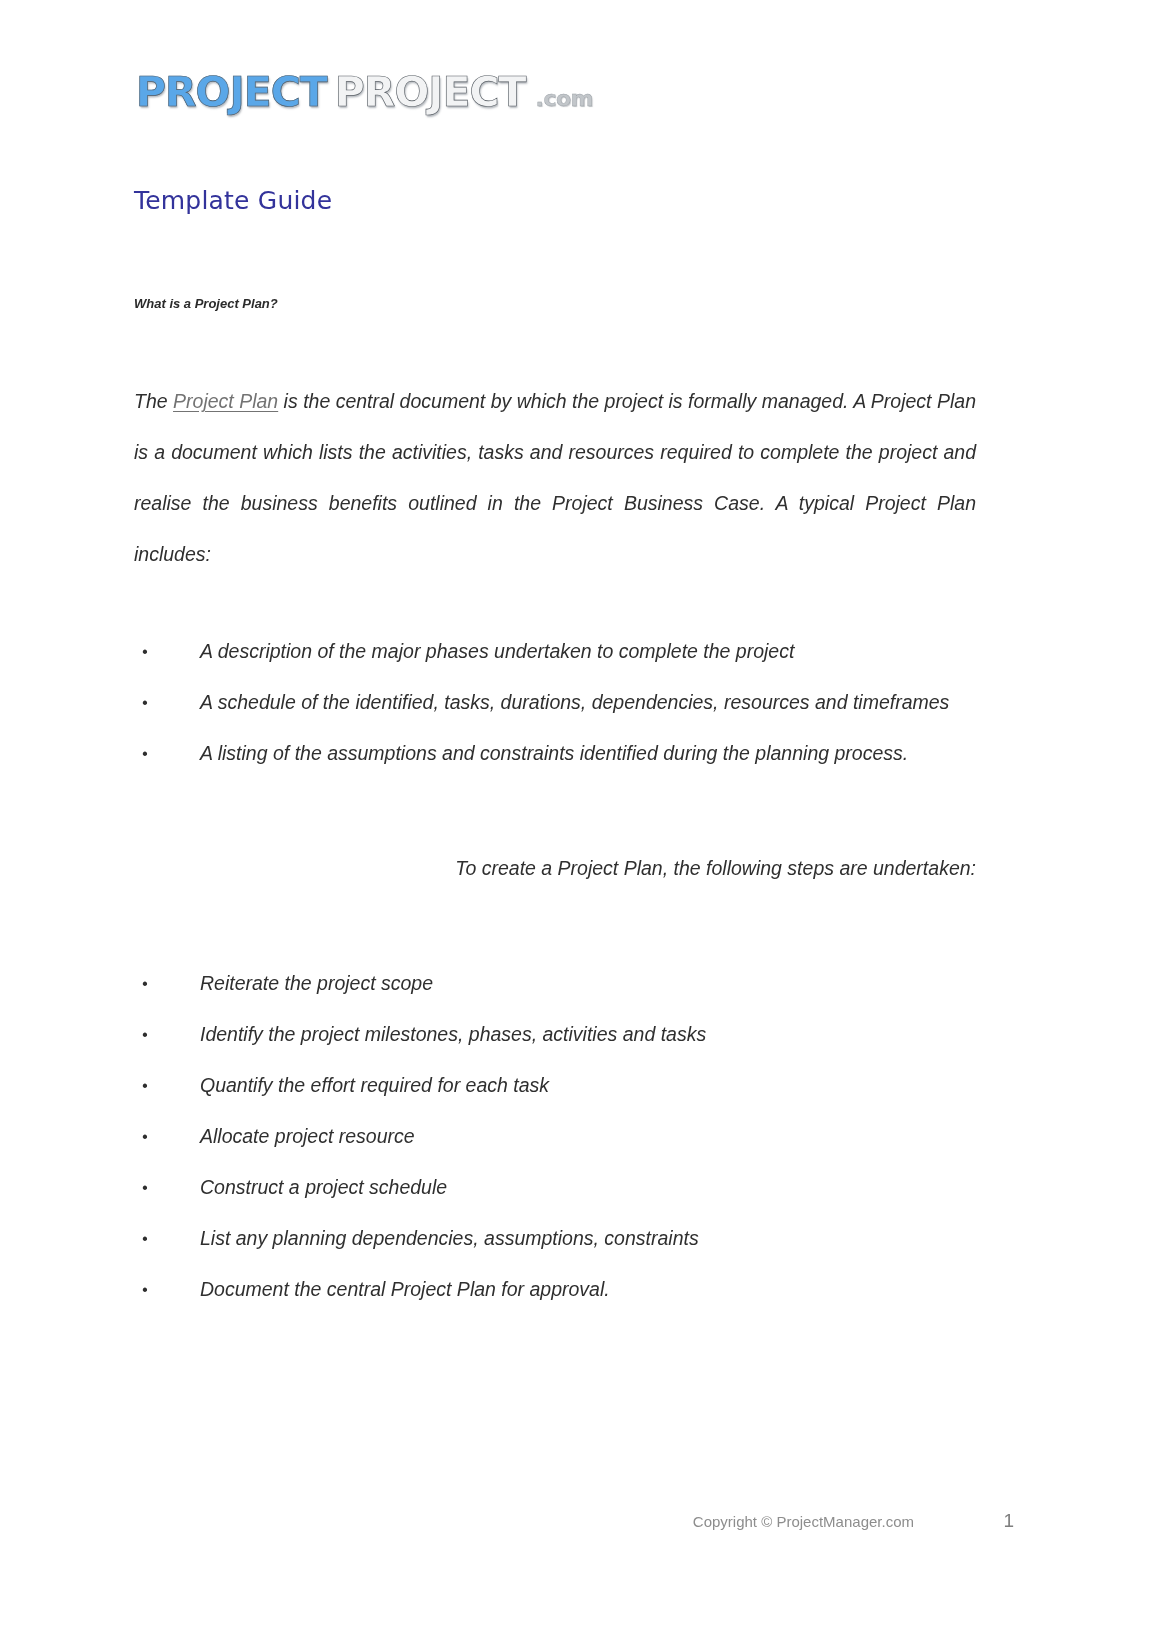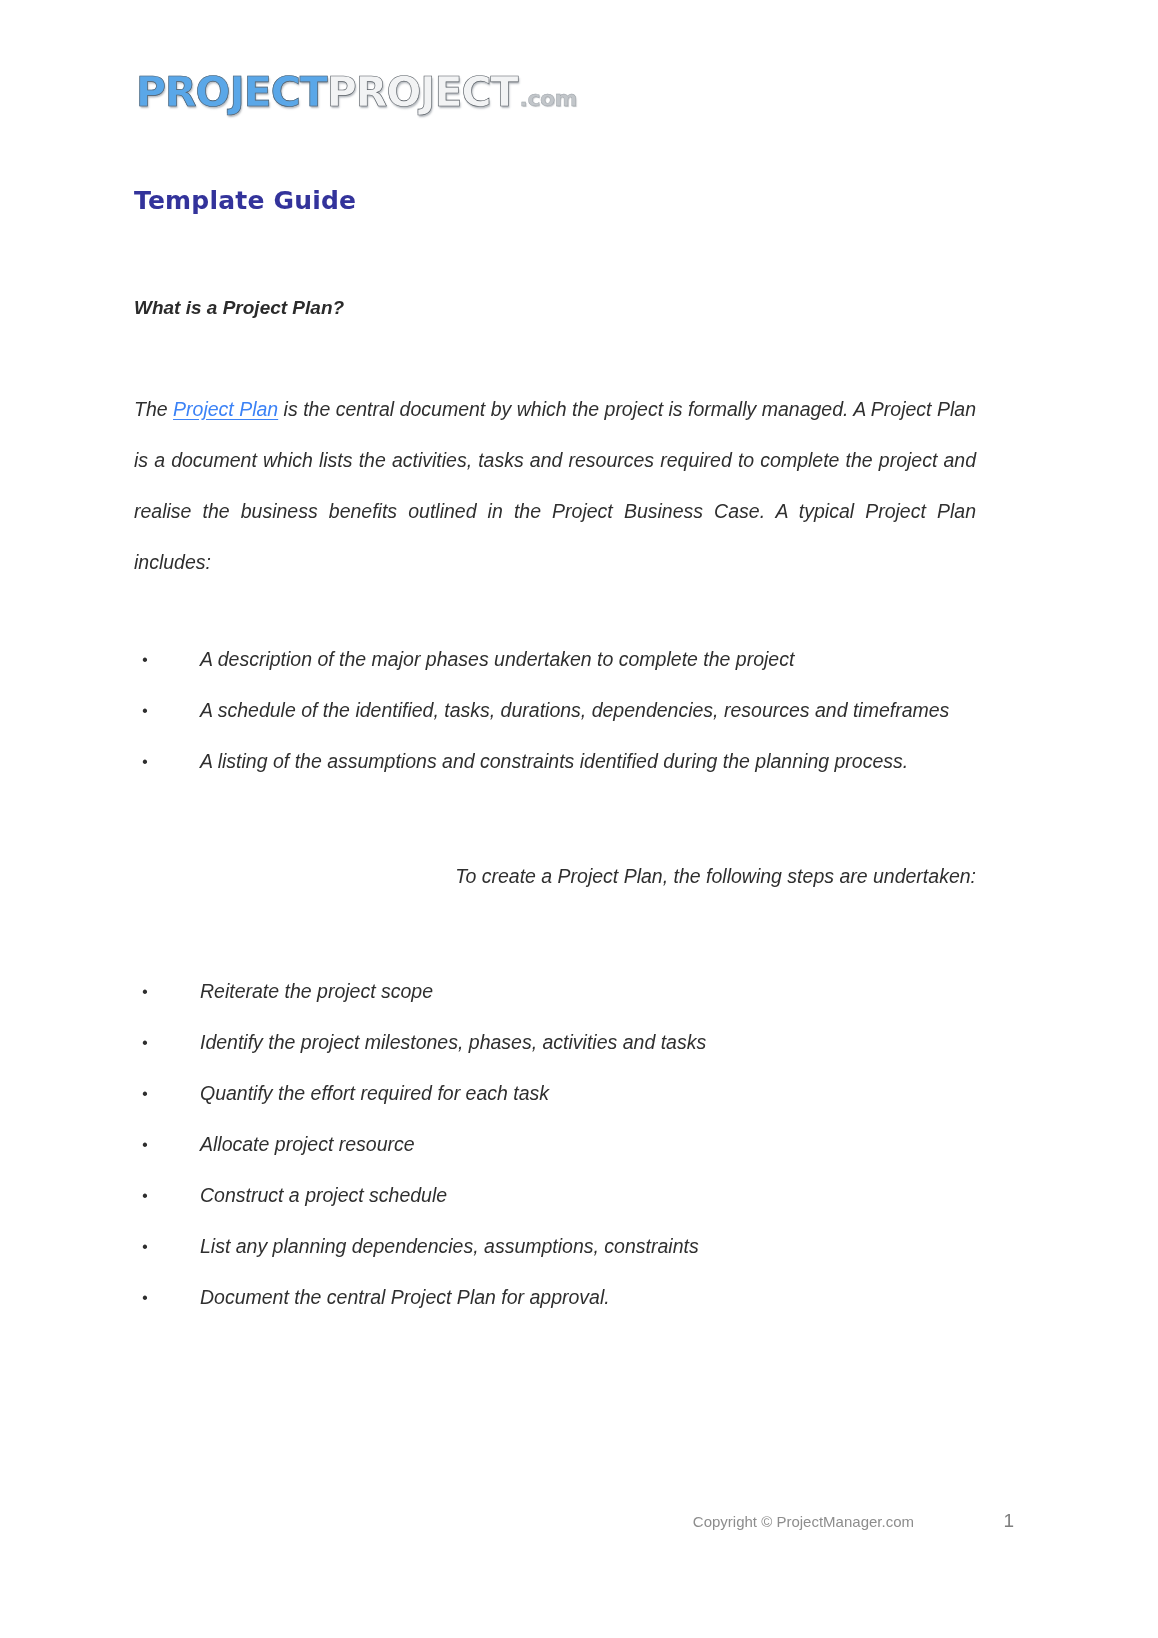--- a/index.html
+++ b/index.html
@@ -22,20 +22,21 @@
   
   .logo {
     position: absolute;
     left: 136px;
     top: 62px;
     height: 48px;
     display: flex;
     align-items: baseline;
     white-space: nowrap;
     user-select: none;
+    gap: 8px;
   }
   .logo-word {
     font-family: "DejaVu Sans", sans-serif;
     font-weight: 700;
     font-size: 41px;
     letter-spacing: -1px;
     line-height: 1;
     -webkit-text-stroke: 0.6px #5a6066;
   }
   .logo-project {
@@ -68,30 +69,30 @@
   .content {
     position: absolute;
     left: 134px;
     top: 185px;
     width: 842px;
   }
 
   .doc-title {
     font-family: "DejaVu Sans", sans-serif;
     font-size: 25px;
-    font-weight: 700;
+    font-weight: 400;
     color: #33339b;
     letter-spacing: 0.2px;
     margin: 0 0 0 0;
     line-height: 1.3;
   }
 
   .section-heading {
     font-family: "Liberation Sans", sans-serif;
-    font-size: 19px;
+    font-size: 13px;
     font-weight: 700;
     font-style: italic;
     color: #2b2b2b;
     margin: 0;
     line-height: 1.3;
   }
   .spacer-lg { height: 78px; }
   .spacer-md { height: 64px; }
   .spacer-sm { height: 46px; }
 
@@ -101,21 +102,21 @@
     font-size: 19.5px;
     color: #2f2f2f;
     line-height: 51px;
     margin: 0;
     text-align: justify;
     text-justify: inter-word;
   }
   .body-para.left { text-align: right; }
 
   .inline-link {
-    color: #3b82f6;
+    color: #737373;
     text-decoration: underline;
     text-underline-offset: 3px;
     font-style: italic;
   }
 
   ul.doc-list {
     list-style: none;
     margin: 0;
     padding: 0;
   }

